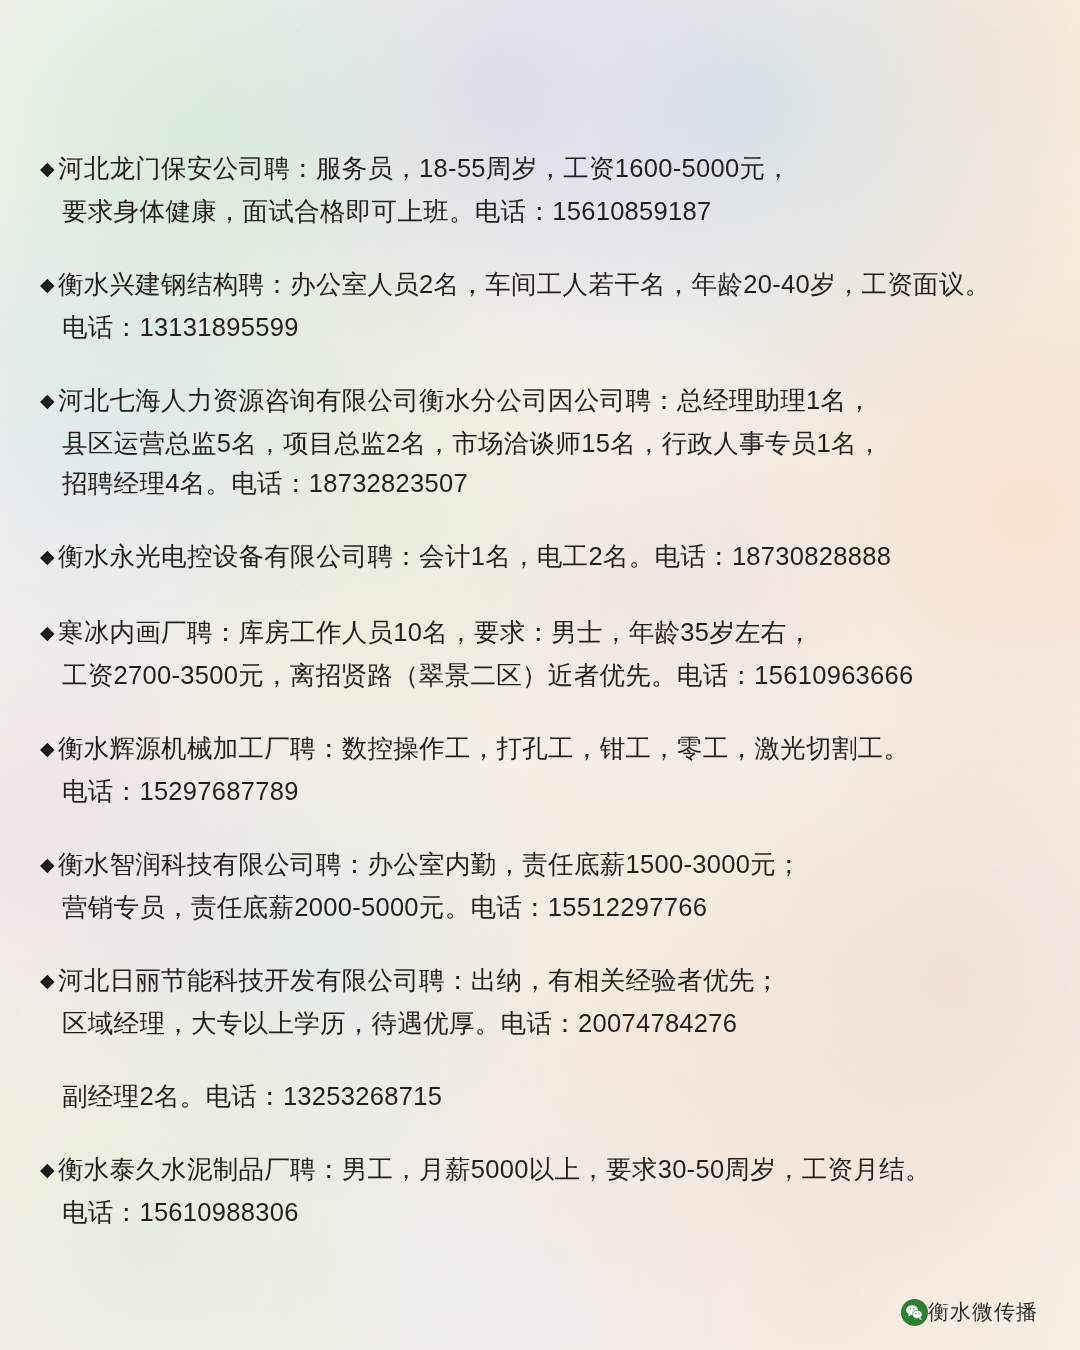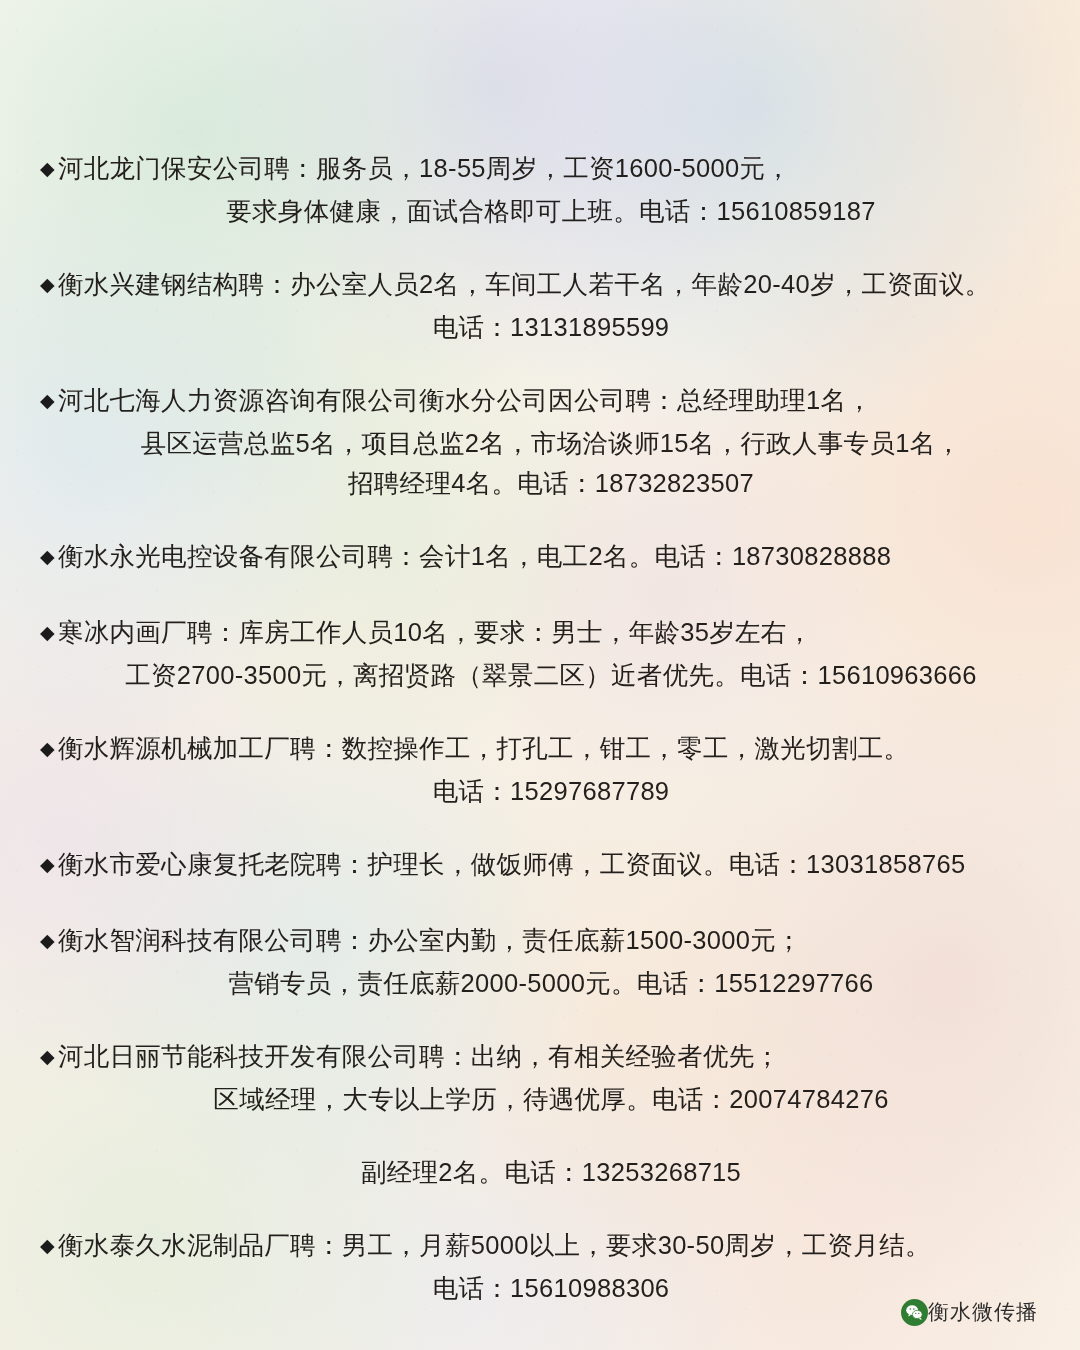--- a/index.html
+++ b/index.html
@@ -69,21 +69,20 @@
     color: #231f1c;
     letter-spacing: 0.3px;
     white-space: pre;
   }
   .line.first {
     padding-left: 22px;
     text-indent: -22px;
   }
   .line.cont {
     padding-left: 22px;
-    text-align: center;
   }
   .bullet {
     color: #1b1b1b;
     font-size: 19px;
     margin-right: 3px;
     position: relative;
     top: -2px;
   }
   #footer-badge {
     position: absolute;
@@ -139,23 +138,20 @@
     <div class="entry">
       <div class="line first"><span class="bullet">◆</span><span>寒冰内画厂聘：库房工作人员10名，要求：男士，年龄35岁左右，</span></div>
       <div class="line cont">工资2700-3500元，离招贤路（翠景二区）近者优先。电话：15610963666</div>
     </div>
 
     <div class="entry">
       <div class="line first"><span class="bullet">◆</span><span>衡水辉源机械加工厂聘：数控操作工，打孔工，钳工，零工，激光切割工。</span></div>
       <div class="line cont">电话：15297687789</div>
     </div>
 
-    <div class="entry">
-      <div class="line first"><span class="bullet">◆</span><span>衡水市爱心康复托老院聘：护理长，做饭师傅，工资面议。电话：13031858765</span></div>
-    </div>
 
     <div class="entry">
       <div class="line first"><span class="bullet">◆</span><span>衡水智润科技有限公司聘：办公室内勤，责任底薪1500-3000元；</span></div>
       <div class="line cont">营销专员，责任底薪2000-5000元。电话：15512297766</div>
     </div>
 
     <div class="entry">
       <div class="line first"><span class="bullet">◆</span><span>河北日丽节能科技开发有限公司聘：出纳，有相关经验者优先；</span></div>
       <div class="line cont">区域经理，大专以上学历，待遇优厚。电话：20074784276</div>
     </div>

